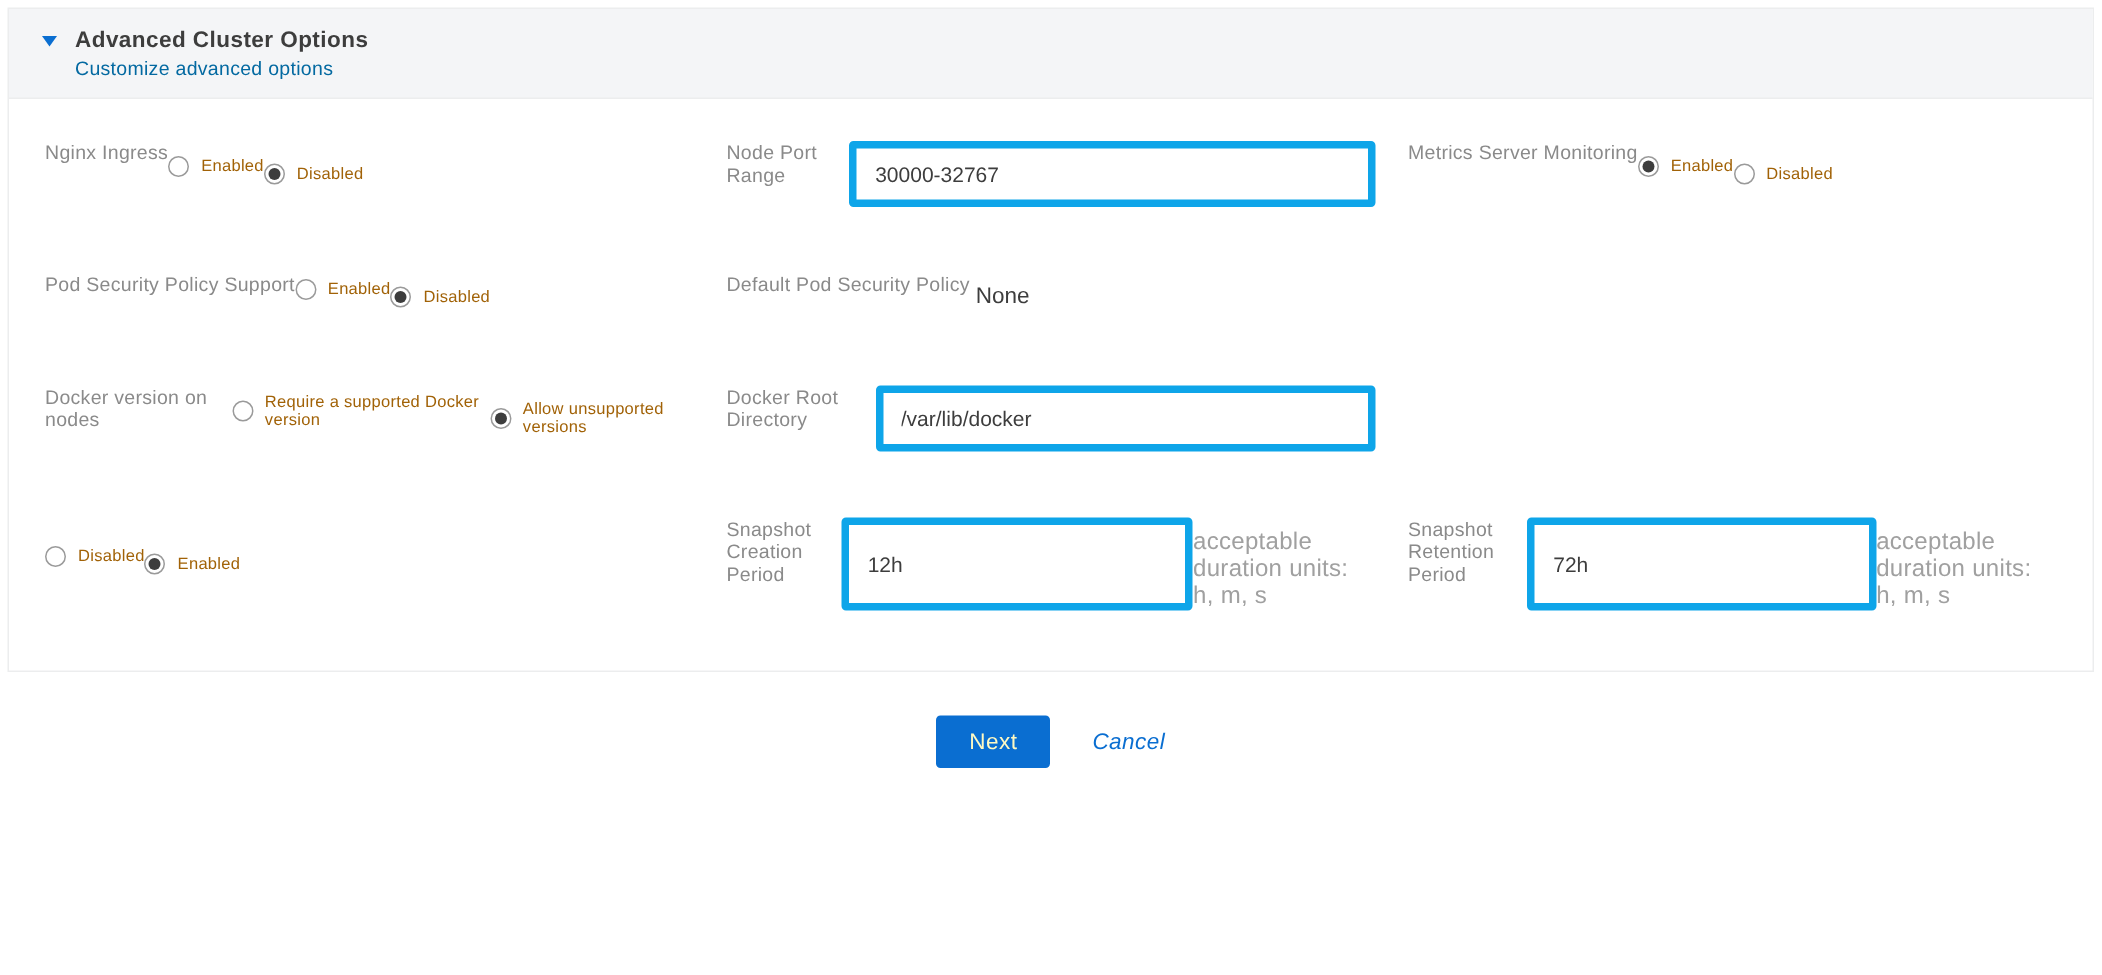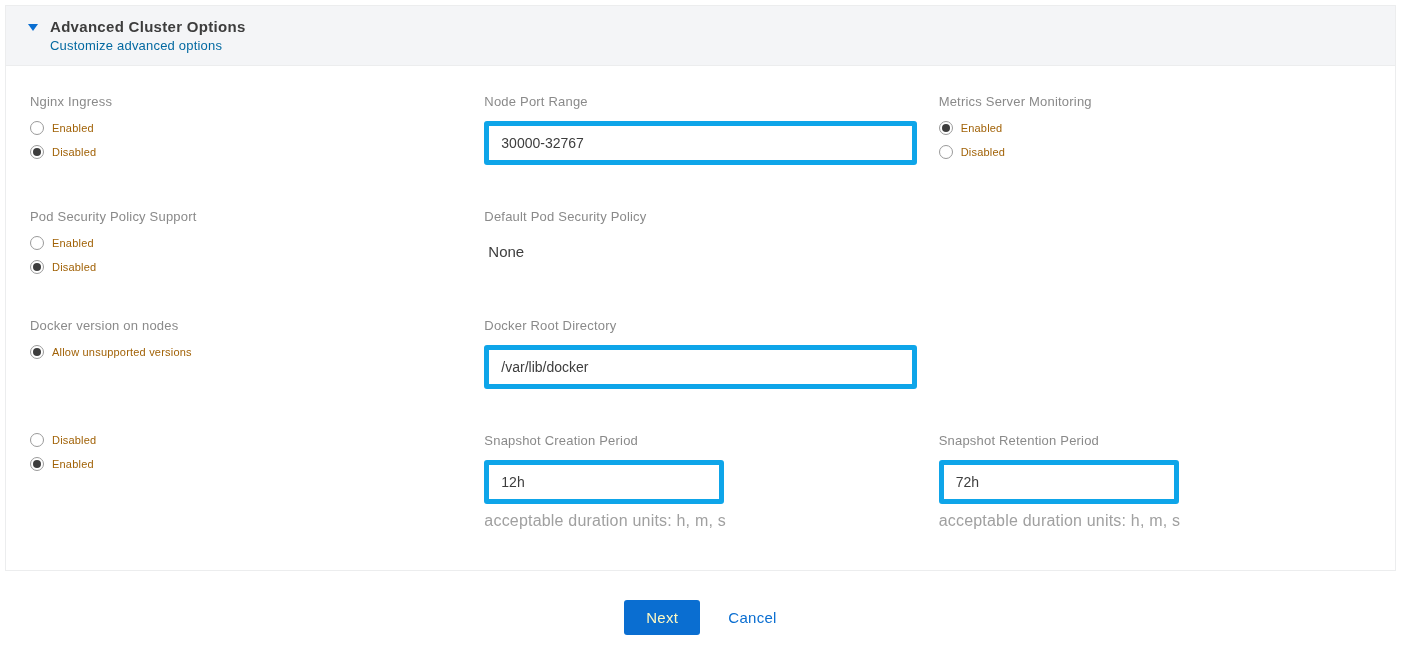--- a/index.html
+++ b/index.html
@@ -49,21 +49,20 @@
 }
 .panel-body {
   padding: 28px 24px 40px 24px;
   display: grid;
   grid-template-columns: 1fr 1fr 1fr;
   column-gap: 22px;
   row-gap: 44px;
 }
 .field-group {
   display: flex;
-  flex-direction: column;
 }
 .field-label {
   font-size: 13px;
   color: #8a8a8a;
   letter-spacing: 0.2px;
   margin-bottom: 12px;
 }
 .radio-row {
   display: flex;
   align-items: center;
@@ -137,20 +136,21 @@
   cursor: pointer;
   letter-spacing: 0.3px;
 }
 .btn-link {
   background: none;
   border: none;
   color: #0a6ed1;
   font-size: 15px;
   cursor: pointer;
   letter-spacing: 0.3px;
+  font-style: italic;
 }
 </style>
 </head>
 <body>
 
 <div class="panel">
   <div class="panel-header">
     <div class="disclosure"></div>
     <div>
       <div class="panel-title">Advanced Cluster Options</div>
@@ -216,20 +216,26 @@
     <div class="field-group">
       <div class="field-label">Default Pod Security Policy</div>
       <div class="static-value">None</div>
     </div>
 
     <div></div>
 
     <div class="field-group">
       <div class="field-label">Docker version on nodes</div>
       <div class="radio-row">
+        <span class="radio-outer">
+            <span class="radio-inner"></span>
+          </span>
+        <span class="radio-label">Require a supported Docker version</span>
+      </div>
+      <div class="radio-row">
         <span class="radio-outer selected">
             <span class="radio-inner"></span>
           </span>
         <span class="radio-label">Allow unsupported versions</span>
       </div>
     </div>
 
     <div class="field-group">
       <div class="field-label">Docker Root Directory</div>
       <input class="text-input" type="text" value="/var/lib/docker" style="">

